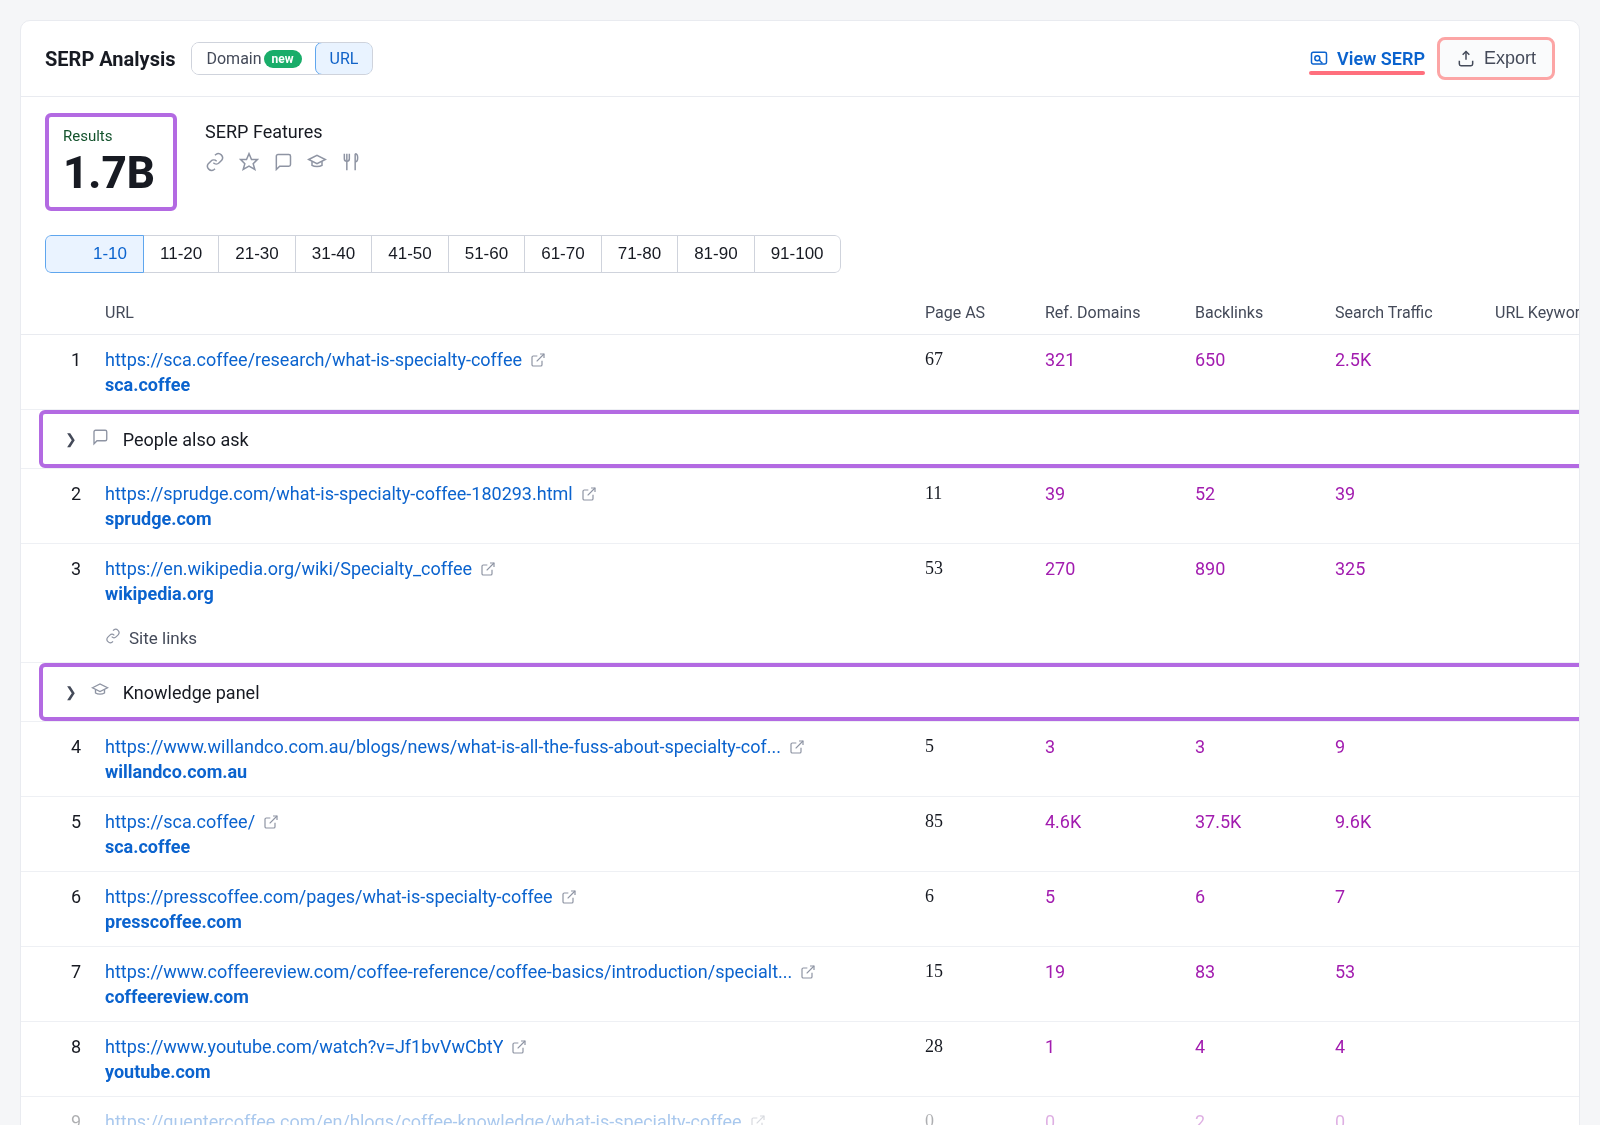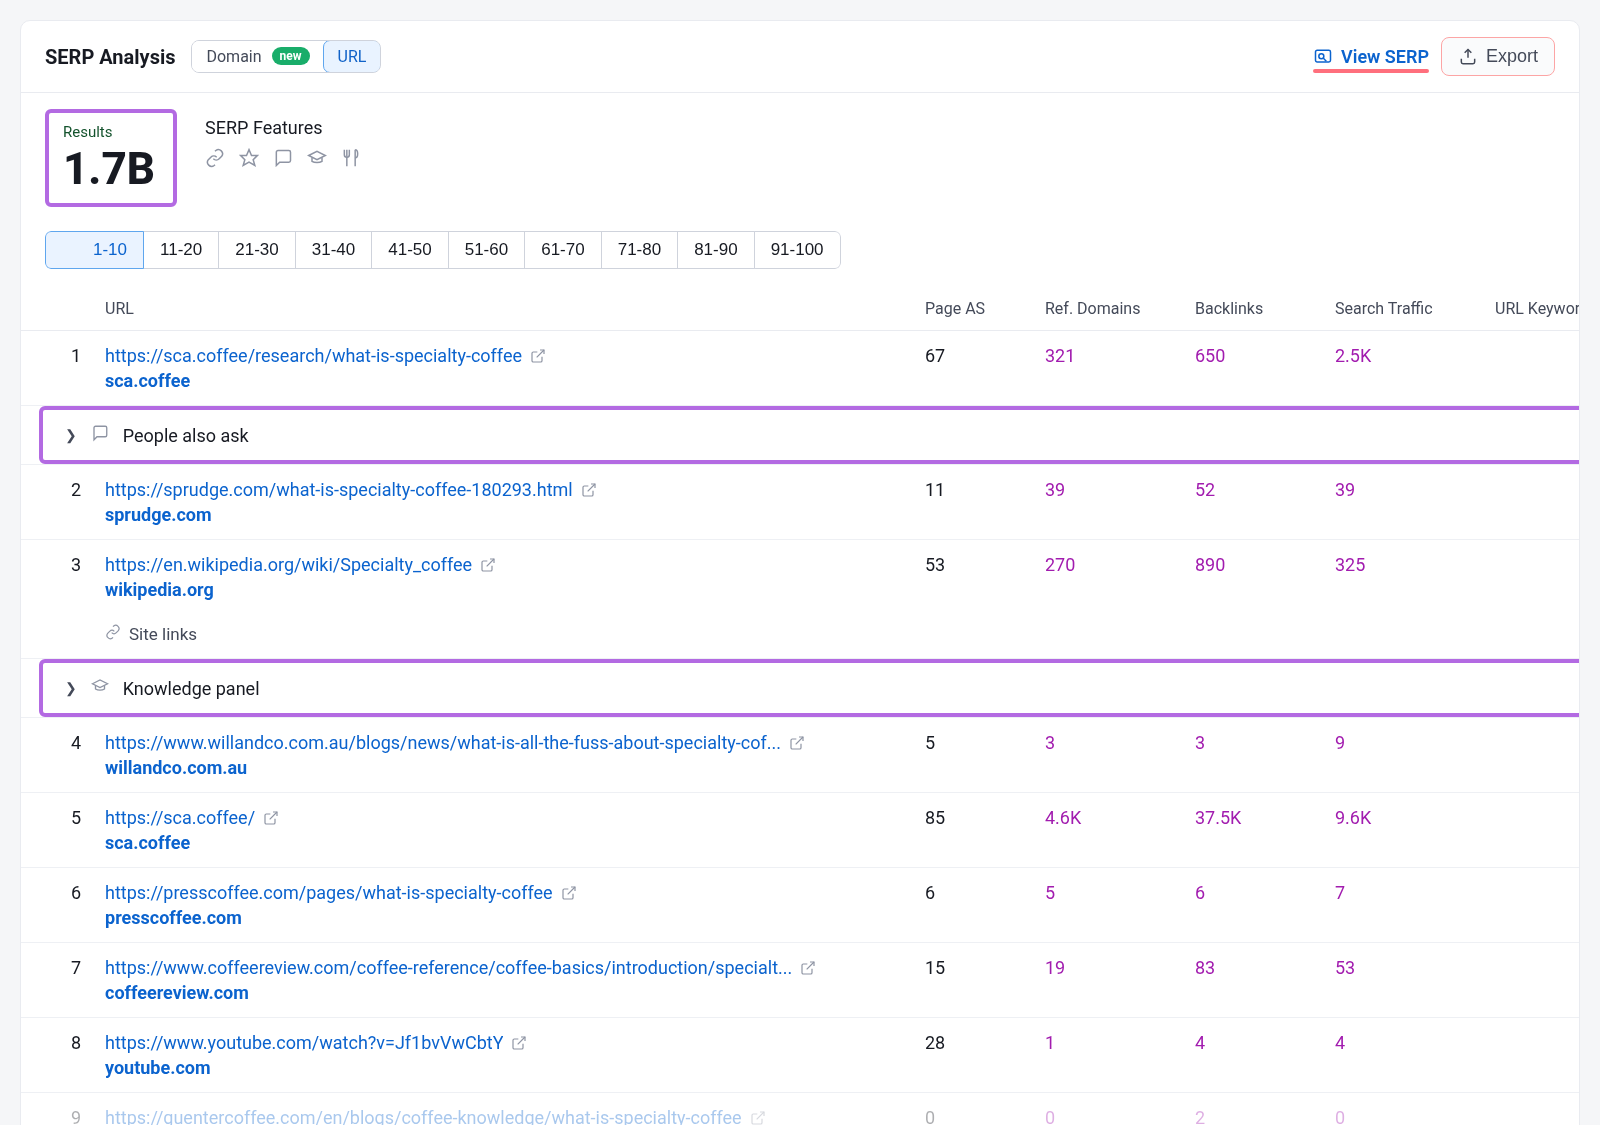--- a/index.html
+++ b/index.html
@@ -2,28 +2,28 @@
 <html><head>
 <meta charset="utf-8">
 <style>
 * { box-sizing: border-box; margin: 0; padding: 0; }
 body { font-family: -apple-system, BlinkMacSystemFont, "Segoe UI", Roboto, Helvetica, Arial, sans-serif; background: #f5f6f8; color: #171a22; }
 .card { background: #fff; border: 1px solid #e9ebf0; border-radius: 10px; margin: 20px; overflow: hidden; }
 .hdr { display: flex; align-items: center; justify-content: space-between; padding: 16px 24px; border-bottom: 1px solid #e9ebf0; }
 .hdr-left { display: flex; align-items: center; gap: 16px; }
 .title { font-size: 20px; font-weight: 700; color: #171a22; }
 .seg { display: inline-flex; border: 1px solid #cfd3dc; border-radius: 8px; overflow: hidden; }
-.seg-item { display: inline-flex; align-items: flex-start; gap: 10px; padding: 6px 14px; font-size: 16px; color: #444a59; background: #fff; cursor: pointer; }
+.seg-item { display: inline-flex; align-items: flex-end; gap: 2px; padding: 6px 14px; font-size: 16px; color: #444a59; background: #fff; cursor: pointer; }
 .seg-item + .seg-item { border-left: 1px solid #cfd3dc; }
 .seg-item.active { background: #e9f3ff; color: #1062c8; border: 1px solid #5fa6ee; border-radius: 7px; margin: -1px; position: relative; }
 .badge-new { background: #19ad6a; color: #fff; font-size: 12px; font-weight: 700; padding: 2px 8px; border-radius: 10px; }
 .hdr-right { display: flex; align-items: center; gap: 12px; }
 .link-primary { color: #0b63ce; font-size: 18px; font-weight: 600; display: inline-flex; align-items: center; gap: 8px; cursor: pointer; position: relative; }
 .link-primary::after { content:""; position:absolute; left:0; right:0; bottom:-6px; height:4px; background:#ff6f7d; border-radius:2px; }
-.btn-outline { display: inline-flex; align-items: center; gap: 8px; border: 1px solid #fca5a5; background: #fafbfc; color: #444a59; font-size: 18px; padding: 8px 16px; border-radius: 8px; cursor: pointer; }
+.btn-outline { display: inline-flex; align-items: center; gap: 8px; border: 3px solid #fca5a5; background: #fafbfc; color: #444a59; font-size: 18px; padding: 8px 16px; border-radius: 8px; cursor: pointer; }
 .meta-row { display: flex; align-items: flex-start; gap: 28px; padding: 16px 24px 24px 24px; }
 .results-box { border: 4px solid #b36ae2; border-radius: 6px; padding: 10px 18px 8px 14px; }
 .results-label { font-size: 15px; color: #14532d; }
 .results-value { font-size: 44px; font-weight: 800; color: #171a22; margin-top: 2px; }
 .features-col { padding-top: 8px; }
 .features-label { font-size: 18px; color: #171a22; }
 .features-icons { display: flex; gap: 14px; margin-top: 10px; color: #8e94a3; font-size: 18px; }
 .pager { display: flex; padding: 0 24px 18px 24px; }
 .pager-group { display: inline-flex; border-radius: 6px; overflow: hidden; }
 .pager-item { border: 1px solid #cfd3dc; background: #fff; color: #171a22; font-size: 17px; padding: 8px 16px; cursor: pointer; margin-left: -1px; }
@@ -34,21 +34,21 @@
 thead th { text-align: right; font-weight: 400; font-size: 16px; color: #444a59; padding: 12px 12px; border-bottom: 1px solid #e9ebf0; white-space: nowrap; }
 thead th.col-url { text-align: left; }
 tbody td { padding: 14px 12px; border-bottom: 1px solid #eef0f4; font-size: 18px; vertical-align: top; }
 .col-rank { width: 60px; text-align: right; color: #171a22; }
 .col-url { width: 820px; text-align: left; }
 .col-num { text-align: left; width: 140px; }
 .url-link { color: #0b63ce; text-decoration: none; display: inline-flex; align-items: center; gap: 8px; max-width: 100%; }
 .url-text { white-space: nowrap; overflow: hidden; text-overflow: ellipsis; max-width: 740px; display: inline-block; }
 .domain { color: #0b63ce; font-weight: 700; margin-top: 4px; display: block; }
 .metric-link { color: #a21caf; text-decoration: none; cursor: pointer; margin-top: 41px; }
-.pageas { color: #171a22; }
+.pageas { color: #171a22; font-family: Liberation Serif, serif; }
 .feature-row-cell { padding: 0 !important; border-bottom: 1px solid #eef0f4; }
 .feature-inner { display: flex; align-items: center; gap: 14px; padding: 14px 22px; }
 .feature-box { border: 4px solid #b36ae2; border-radius: 6px; margin: 0 18px 0 18px; }
 .chev { color: #444a59; font-size: 14px; }
 .feat-icon { color: #8e94a3; font-size: 18px; }
 .feat-label { font-size: 18px; color: #171a22; }
 .sitelinks { display: flex; align-items: center; gap: 8px; color: #444a59; font-size: 17px; margin-top: 24px; }
 .sitelinks .feat-icon { font-size: 16px; }
 .icon-svg { width: 20px; height: 20px; fill: none; stroke: currentColor; stroke-width: 1.8; }
 .ext-icon { width: 16px; height: 16px; stroke: #8e94a3; flex-shrink: 0; }

